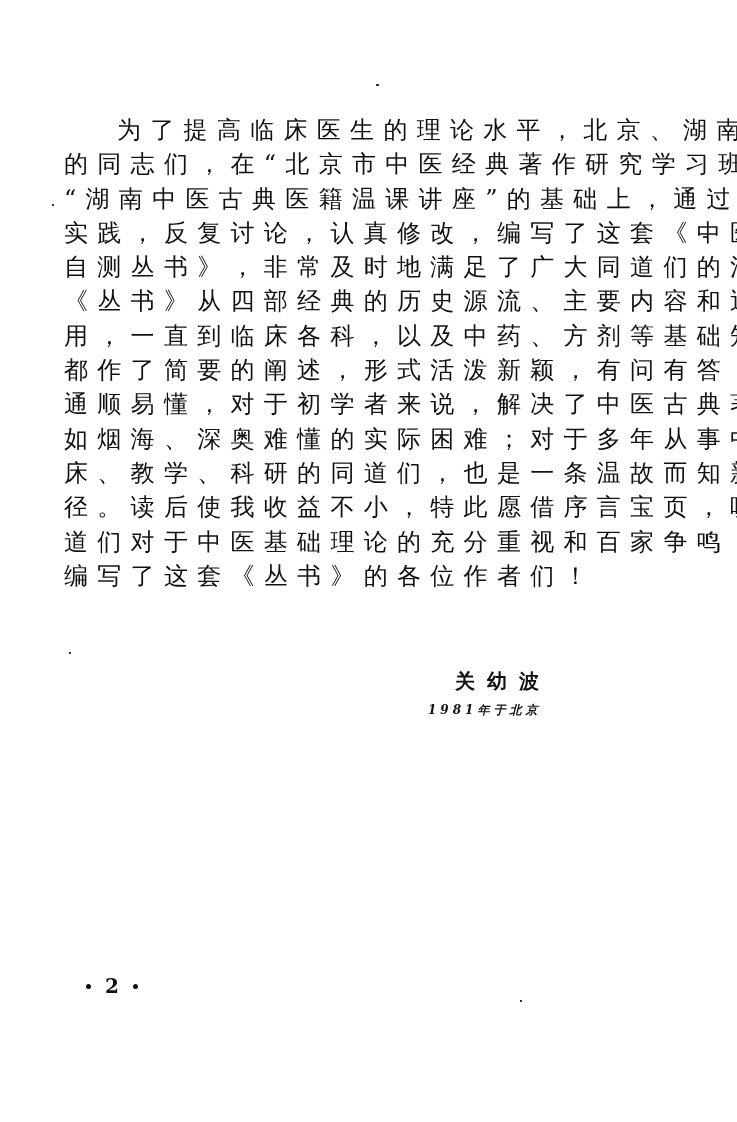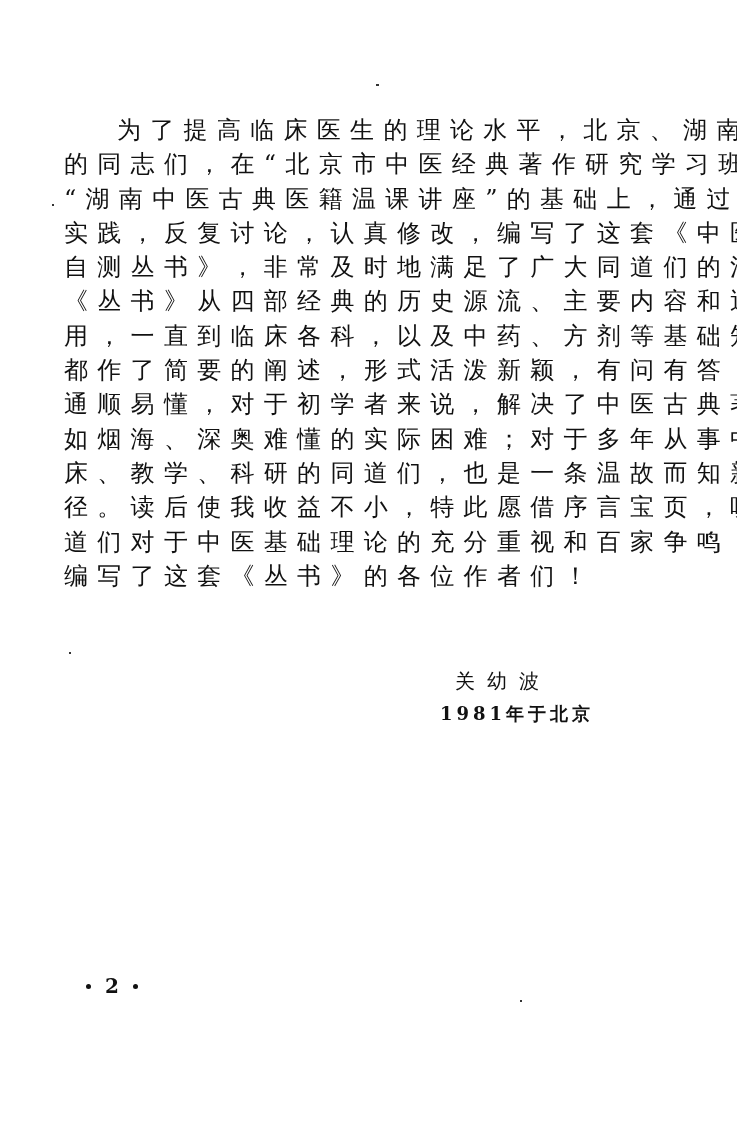--- a/index.html
+++ b/index.html
@@ -35,32 +35,33 @@
       font-weight: normal;
     }
     .line.first {
       padding-left: 53px;
     }
     .signature {
       position: absolute;
       left: 455px;
       top: 668px;
       font-size: 20px;
-      font-weight: normal;
+      font-weight: bold;
       letter-spacing: 12px;
       font-family: "DejaVu Sans", "Liberation Sans", sans-serif;
     }
     .date {
       position: absolute;
-      left: 440px;
+      left: 428px;
       top: 702px;
-      font-size: 18px;
+      font-size: 12px;
       letter-spacing: 4px;
       font-weight: bold;
       font-family: "DejaVu Serif", "Liberation Serif", serif;
+      font-style: italic;
     }
     .page-number {
       position: absolute;
       left: 86px;
       top: 974px;
       font-size: 20px;
       font-weight: bold;
       font-family: "DejaVu Serif", "Liberation Serif", serif;
       display: flex;
       align-items: center;

